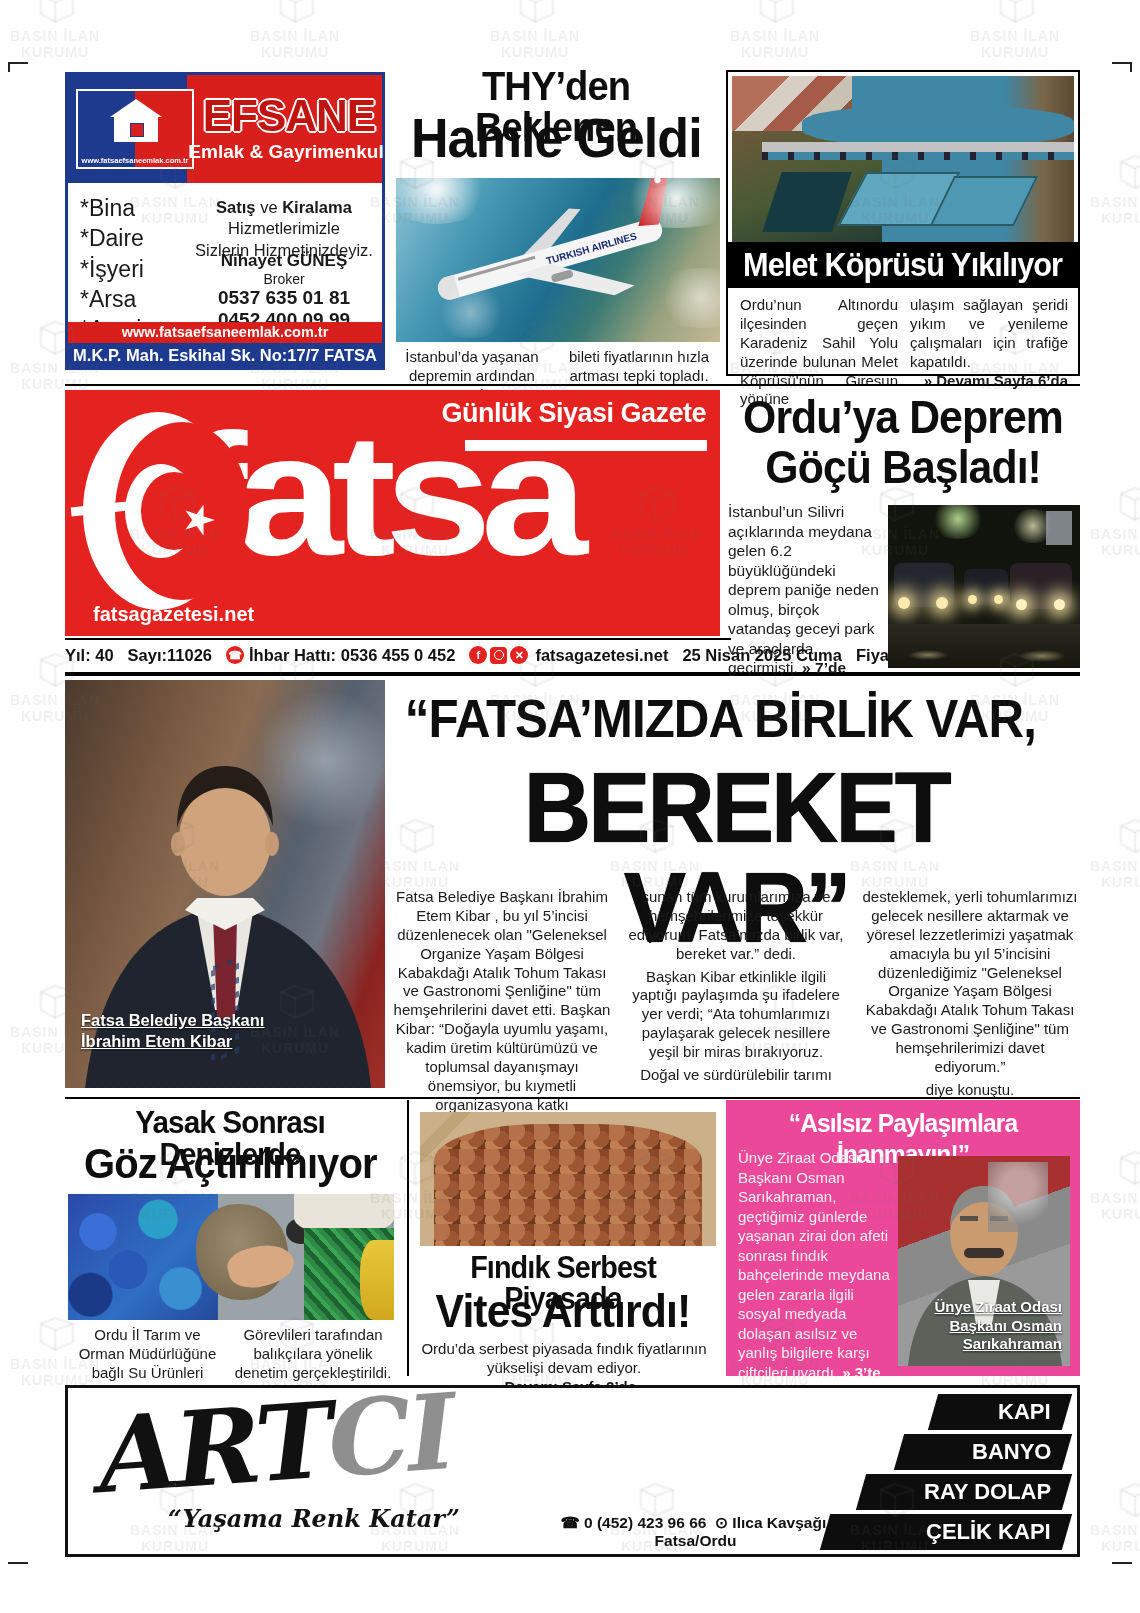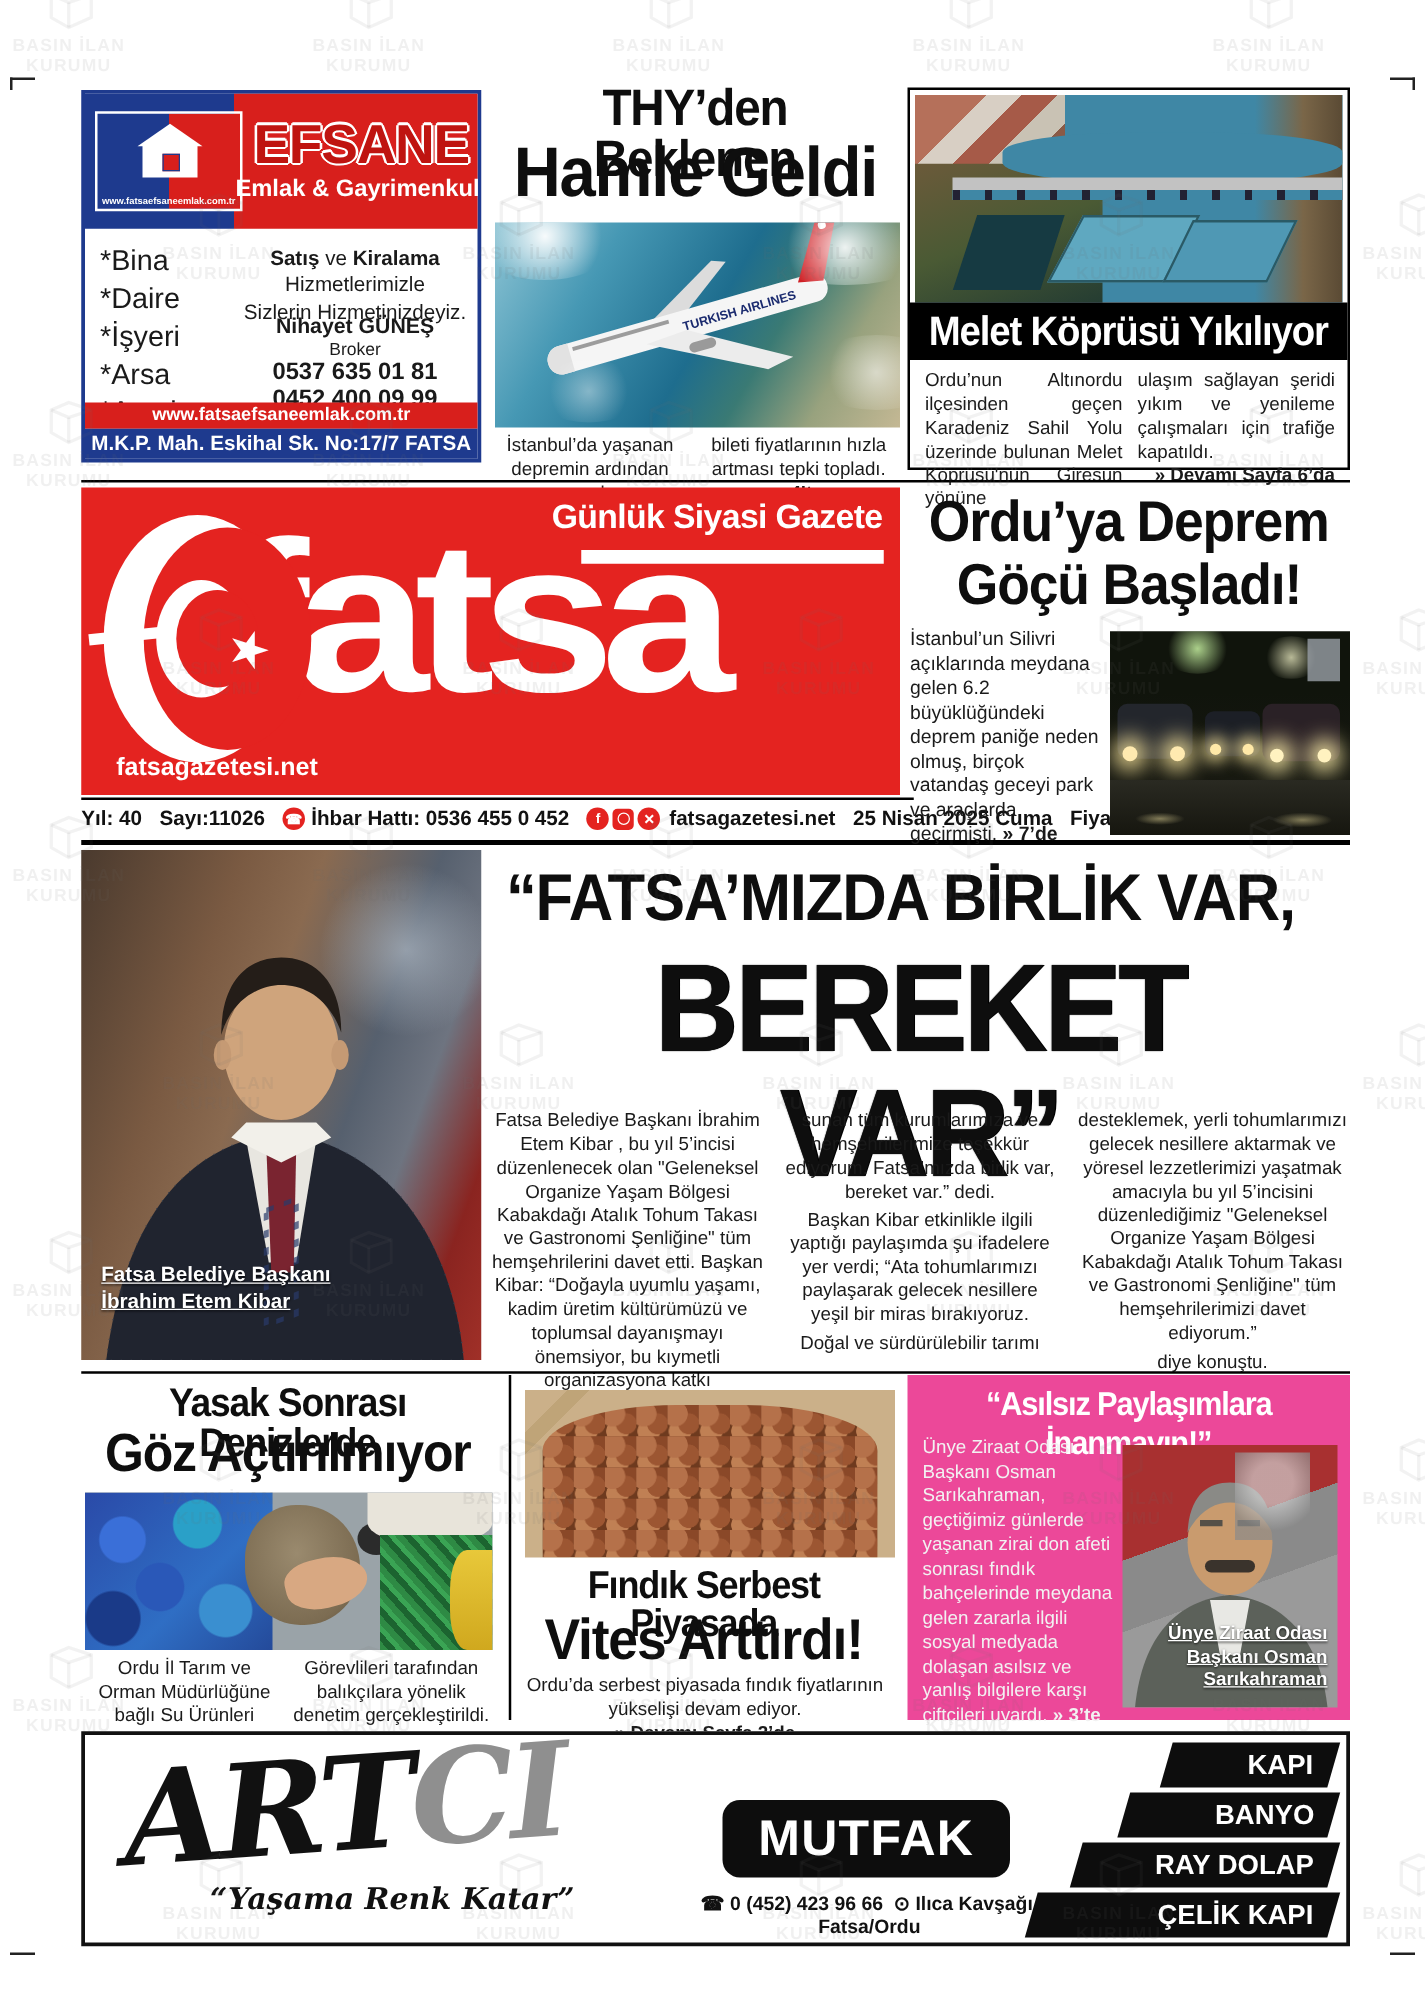--- a/index.html
+++ b/index.html
@@ -339,21 +339,20 @@
         <span>Sarıkahraman</span>
       </div>
     </div>
   </div>
 
   <div class="abs artci">
     <div class="artci-logo">
       <span style="color:#111;">ART</span><span style="color:#8f8f8f;">CI</span>
     </div>
     <div class="artci-slogan">“Yaşama Renk Katar”</div>
-    <div class="mutfak">MUTFAK</div>
     <div class="artci-contact">
       <span>☎</span>
       <span>0 (452) 423 96 66</span>
       &nbsp;<span>⊙</span>
       <span>Ilıca Kavşağı, Fatsa/Ordu</span>
     </div>
     <div class="apara" style="top:6px;width:118px;">
         <span>KAPI</span>
       </div>
     <div class="apara" style="top:46px;width:152px;">

